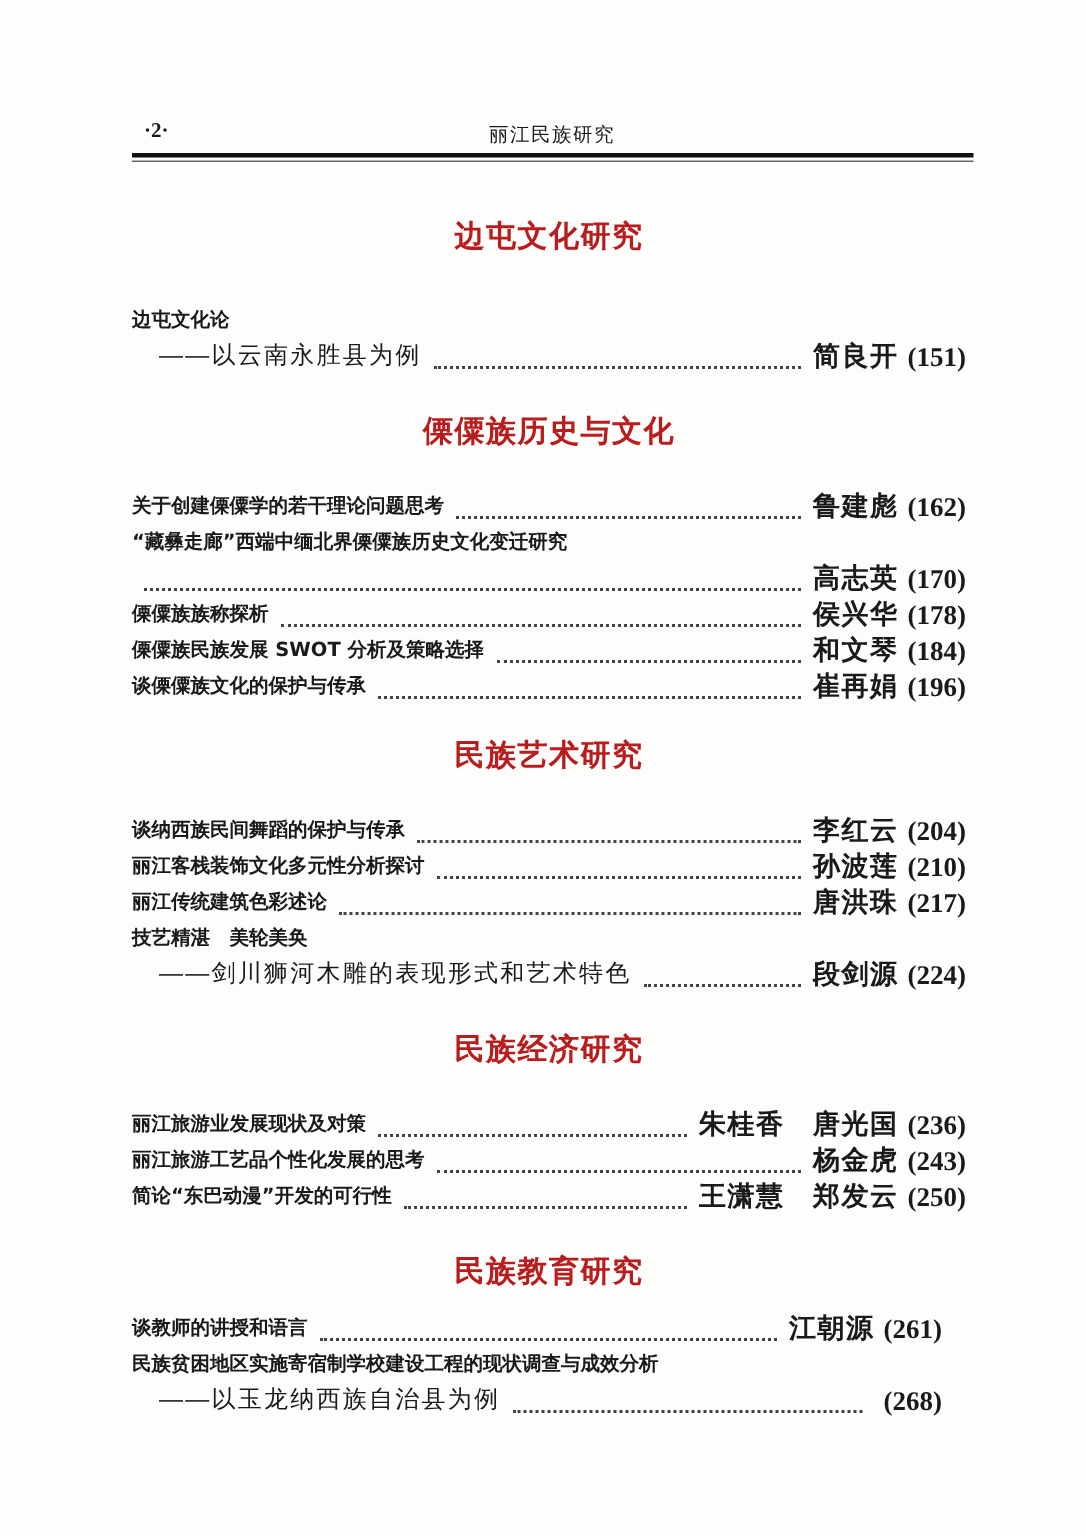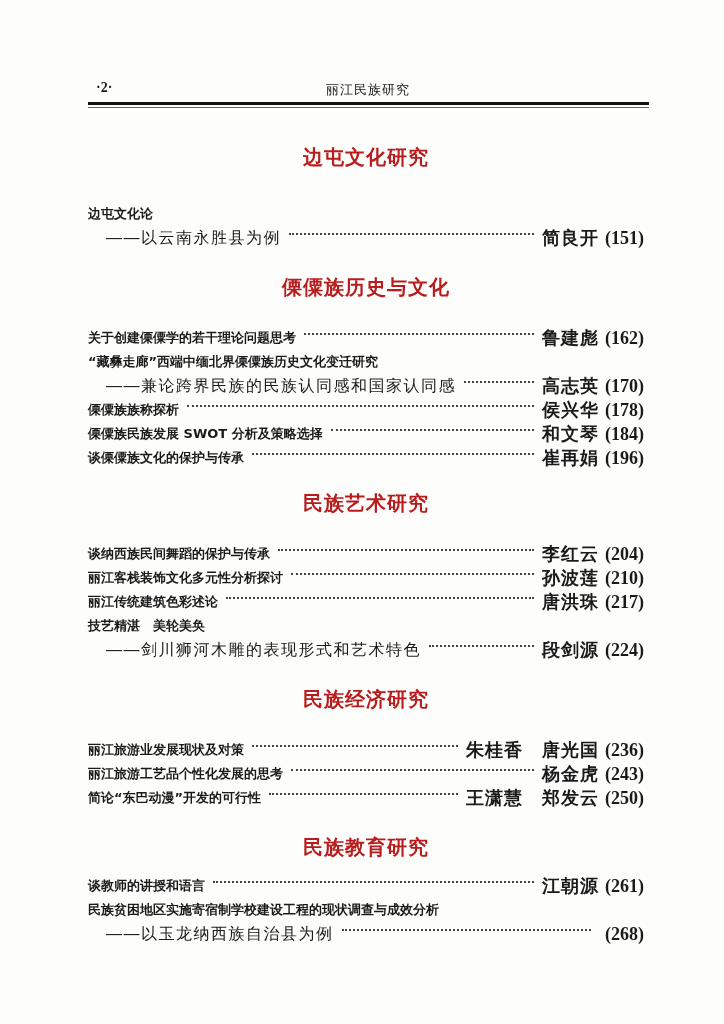--- a/index.html
+++ b/index.html
@@ -35,21 +35,21 @@
     text-align: center;
     font-family: "DejaVu Sans", sans-serif;
     font-weight: bold;
     font-size: 20px;
     letter-spacing: 1px;
     color: #b91c1c;
   }
   .entry {
     position: relative;
     display: flex;
-    align-items: center;
+    align-items: flex-end;
     font-size: 13.5px;
     height: 24px;
     line-height: 24px;
     white-space: nowrap;
   }
   .entry .title { font-weight: bold; font-family: "DejaVu Sans", sans-serif; font-size: 13px; }
   .entry.sub .title { font-weight: normal; font-family: Liberation Sans, sans-serif; padding-left: 18px; letter-spacing: 1.5px; font-size: 16px;}
   .entry .leader {
     flex: 1;
     margin: 0 8px;
@@ -94,21 +94,20 @@
       <div class="entry">
         <span class="title">关于创建傈僳学的若干理论问题思考</span>
         <span class="leader"></span>
         <span class="author">鲁建彪</span>
         <span class="page">(162)</span>
       </div>
       <div class="entry noleader">
         <span class="title">“藏彝走廊”西端中缅北界傈僳族历史文化变迁研究</span>
       </div>
       <div class="entry sub">
-        <span class="title">——兼论跨界民族的民族认同感和国家认同感</span>
         <span class="leader"></span>
         <span class="author">高志英</span>
         <span class="page">(170)</span>
       </div>
       <div class="entry">
         <span class="title">傈僳族族称探析</span>
         <span class="leader"></span>
         <span class="author">侯兴华</span>
         <span class="page">(178)</span>
       </div>
@@ -179,21 +178,21 @@
         <span class="title">简论“东巴动漫”开发的可行性</span>
         <span class="leader"></span>
         <span class="author">王潇慧　郑发云</span>
         <span class="page">(250)</span>
       </div>
     </div>
   </div>
 
   <div style="height:140px;position:relative;">
     <div class="section-title">民族教育研究</div>
-    <div style="position:absolute;top:40px;left:0;right:0;">
+    <div style="position:absolute;top:40px;left:0;right:16px;">
       <div class="entry">
         <span class="title">谈教师的讲授和语言</span>
         <span class="leader"></span>
         <span class="author">江朝源</span>
         <span class="page">(261)</span>
       </div>
       <div class="entry noleader">
         <span class="title">民族贫困地区实施寄宿制学校建设工程的现状调查与成效分析</span>
       </div>
       <div class="entry sub">

